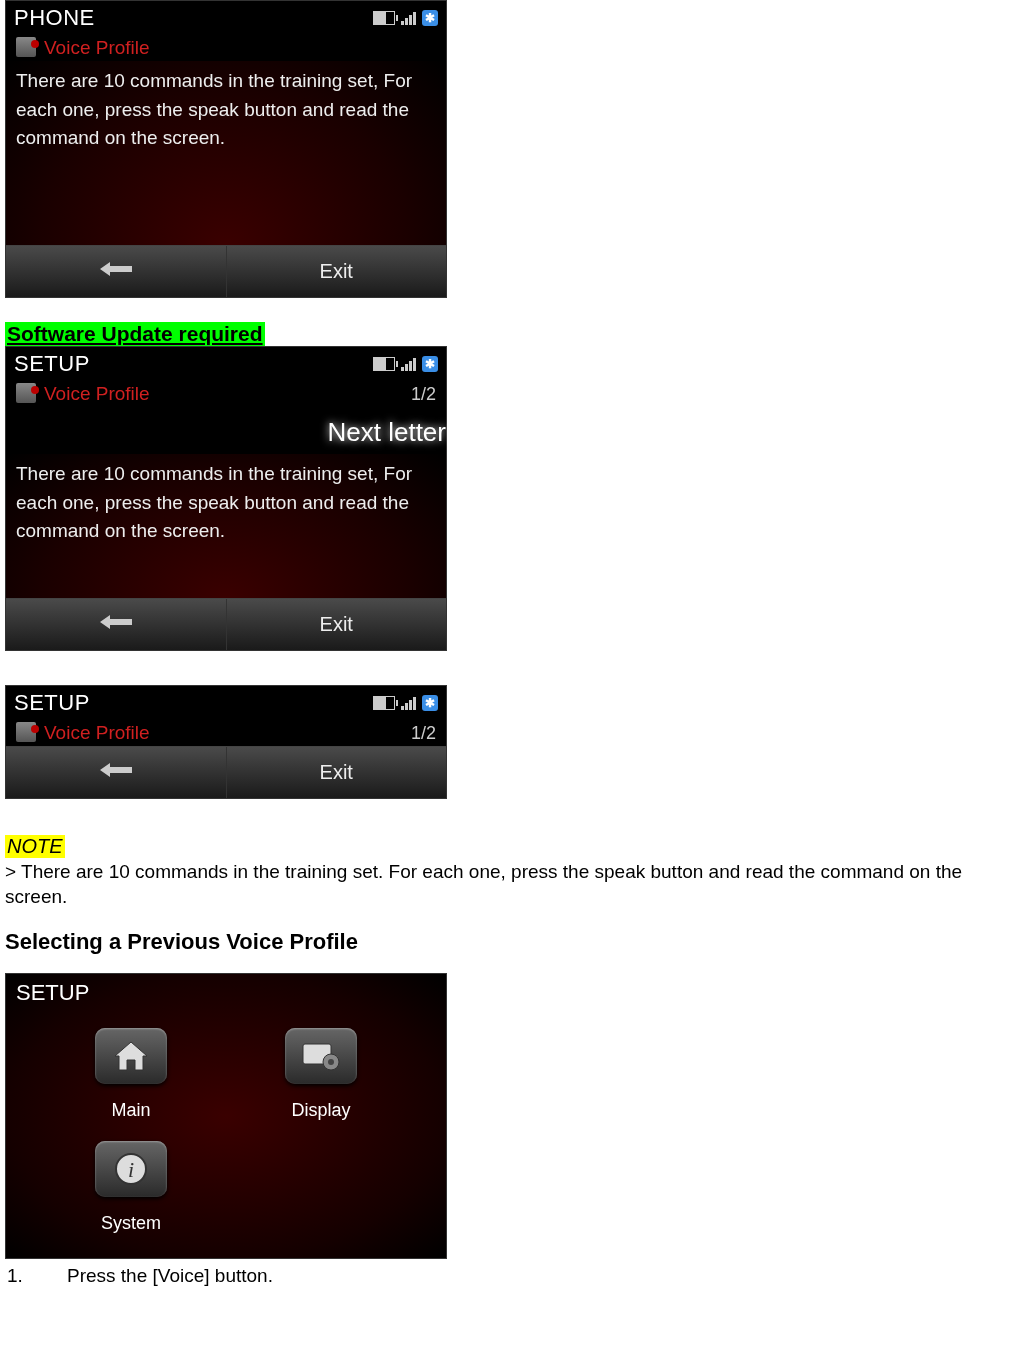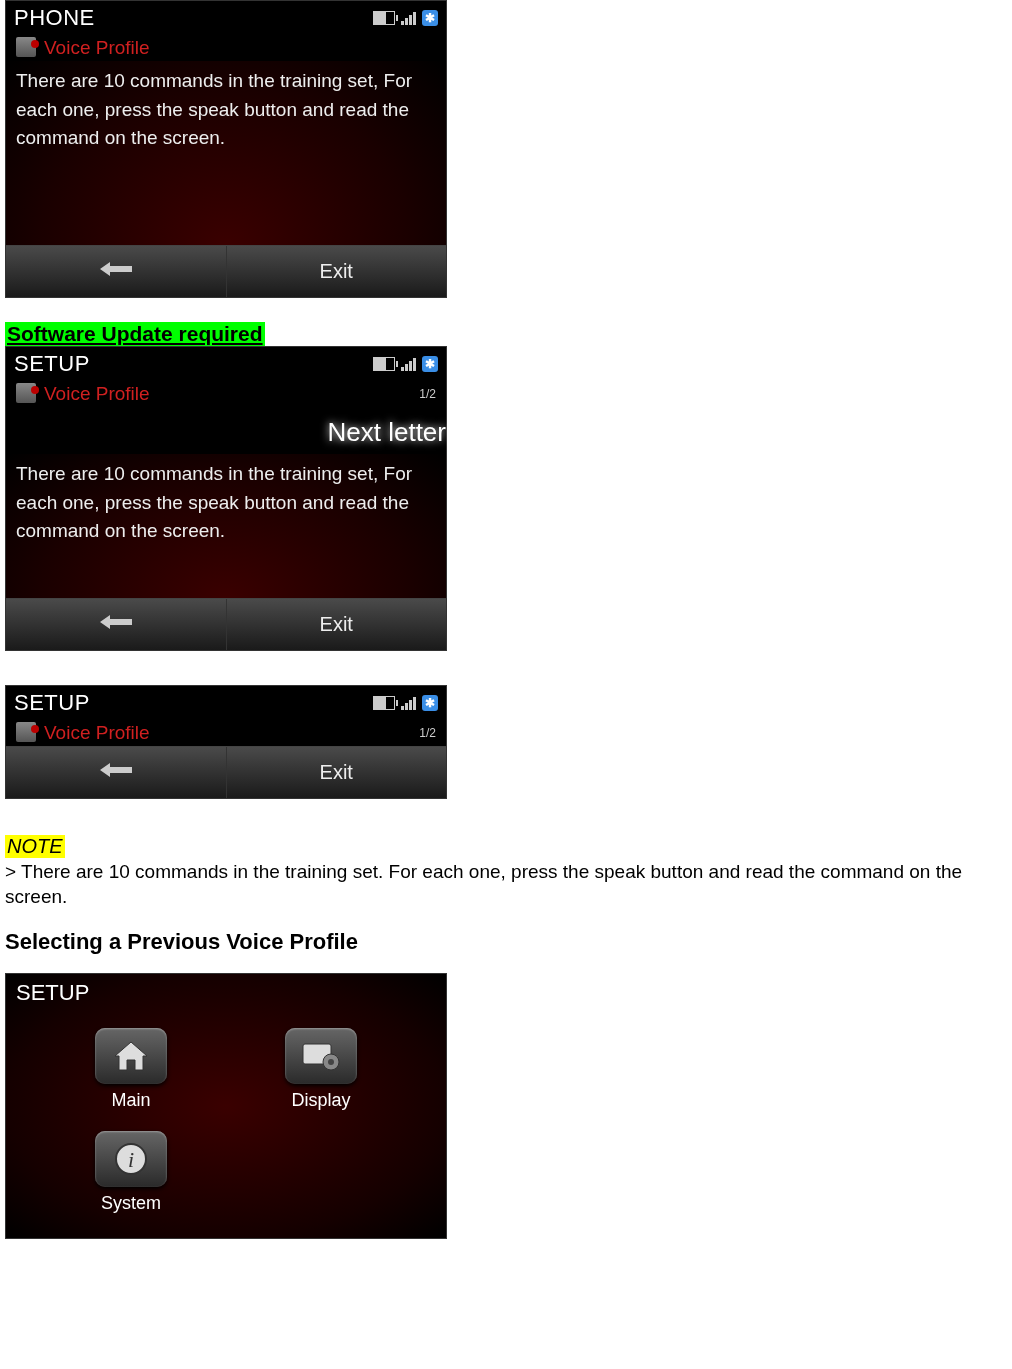--- a/index.html
+++ b/index.html
@@ -108,21 +108,21 @@
     width:8px;height:8px;
     background:#b00;
     border-radius:50%;
   }
   .voice-profile-label {
     color: #d02020;
     font-size: 19px;
   }
   .page-counter {
     color: #ccc;
-    font-size: 12px;
+    font-size: 18px;
   }
   .screen-body {
     min-height: 130px;
     padding: 6px 10px 8px 10px;
     font-size: 19px;
     line-height: 1.5;
     color: #eee;
     background: radial-gradient(ellipse at center bottom, #3a0000 0%, #1a0000 60%, #000 100%);
   }
   .screen-body-tall {
@@ -207,21 +207,21 @@
   .grid-wrap {
     display: grid;
     grid-template-columns: 1fr 1fr;
     gap: 20px 40px;
     padding: 20px 50px 24px 50px;
   }
   .grid-item {
     display: flex;
     flex-direction: column;
     align-items: center;
-    gap: 6px;
+    gap: 16px;
   }
   .grid-icon {
     width: 72px;
     height: 56px;
     border-radius: 10px;
     background: linear-gradient(#666,#2a2a2a);
     box-shadow: inset 0 1px 2px #999, 0 2px 4px #000;
     display: flex;
     align-items: center;
     justify-content: center;
@@ -383,14 +383,17 @@
           <svg width="36" height="36" viewBox="0 0 36 36">
               <circle cx="18" cy="18" r="15" fill="#ddd" stroke="#333" stroke-width="2"></circle>
               <text x="18" y="26" font-size="22" font-family="serif" font-style="italic" text-anchor="middle" fill="#333">i</text>
             </svg>
         </div>
         <div class="grid-label">System</div>
       </div>
     </div>
   </div>
 
+  <div class="step-line">
+    <span class="step-num">1.</span><span>Press the [Voice] button.</span>
+  </div>
 
 </div>
 
 </body></html>

